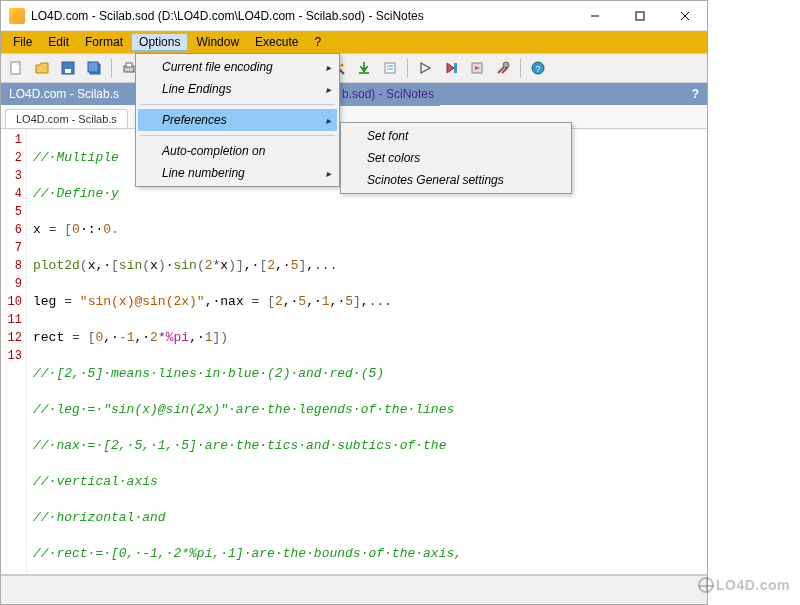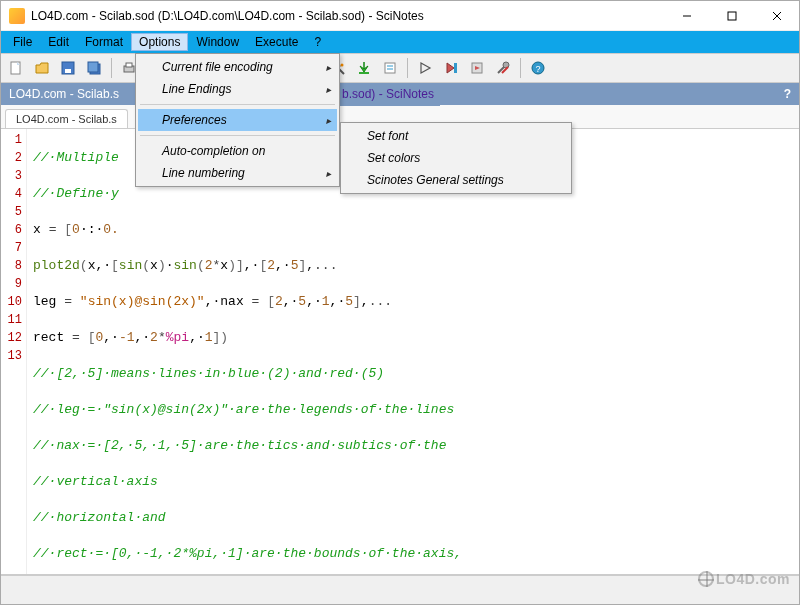--- a/index.html
+++ b/index.html
@@ -6,21 +6,21 @@
     body {
       font-family: "Segoe UI", Tahoma, sans-serif;
       font-size: 12px;
       background: #fff;
       width: 800px;
       height: 605px;
       overflow: hidden;
       position: relative;
     }
     .window {
-      width: 800px;
+      width: 708px;
       height: 605px;
       border: 1px solid #aaa;
       background: #fff;
       display: flex;
       flex-direction: column;
     }
     .titlebar {
       height: 30px;
       background: #fff;
       display: flex;
@@ -41,21 +41,21 @@
       width: 45px; height: 30px;
       display: flex; align-items: center; justify-content: center;
       font-size: 14px; color: #000;
     }
     .menubar {
       height: 22px;
       display: flex;
       align-items: center;
       padding: 0 4px;
       font-size: 12px;
-      background: #0ea5e9;
+      background: #eab308;
     }
     .menu-item {
       padding: 2px 8px;
       cursor: default;
     }
     .menu-item.active {
       background: #cfe4fa;
       border:1px solid #8db8e8;
       padding:1px 7px;
     }
@@ -169,21 +169,21 @@
     .dd-item .arrow {
       position: absolute;
       right: 6px;
       font-size: 10px;
       color: #333;
     }
     .dd-sep { height:1px; background:#ccc; margin:4px 2px; }
     .watermark {
       position: absolute;
       right: 10px;
-      bottom: 18px;
+      bottom: 12px;
       font-size: 14px;
       color: rgba(120,120,120,0.45);
       font-weight: bold;
       letter-spacing: 0.5px;
       z-index: 200;
       pointer-events: none;
       margin-top: 26px;
     }
     .watermark .globe {
       display:inline-block;

